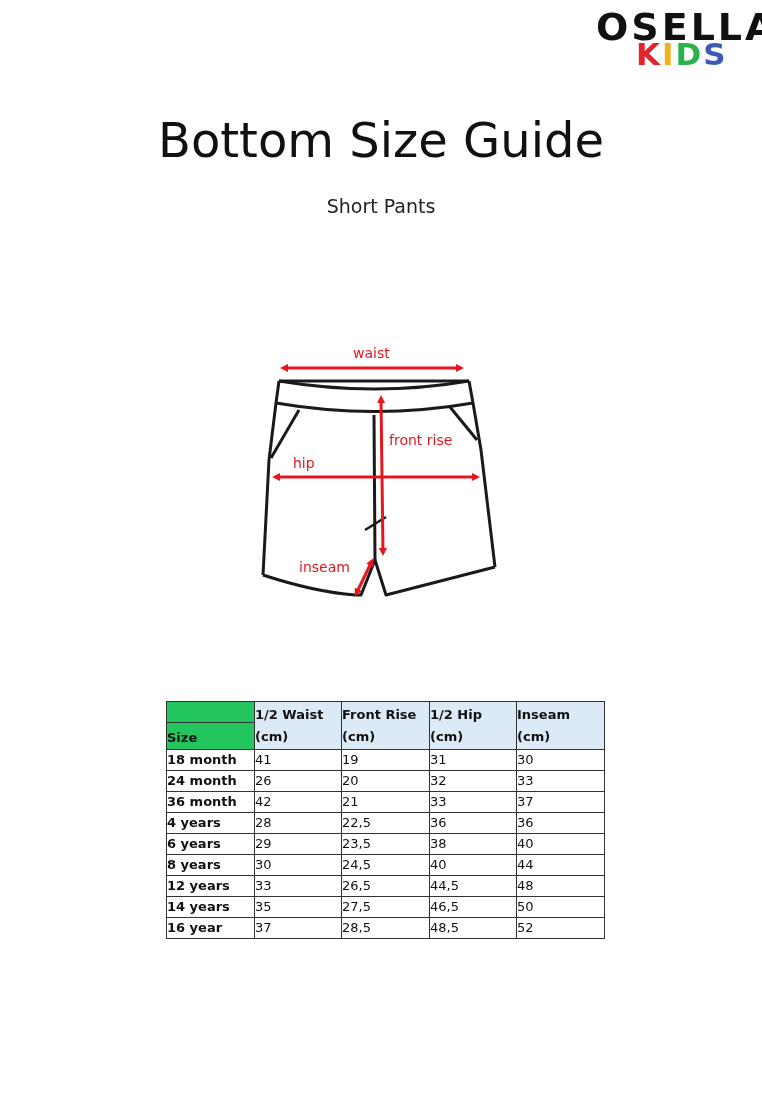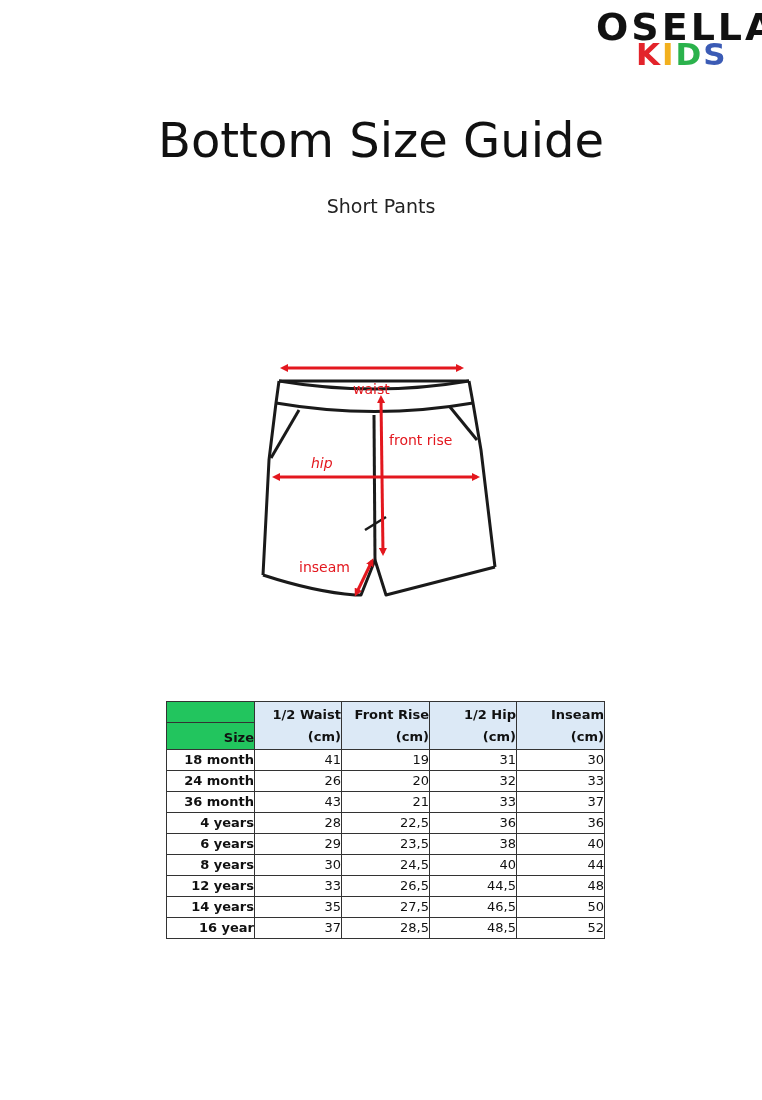--- a/index.html
+++ b/index.html
@@ -12,21 +12,21 @@
 
   .title { position: absolute; left: 0; width: 762px; top: 112px; text-align: center; font-family: "DejaVu Sans", sans-serif; font-size: 48px; color: #111; letter-spacing: 0px; }
   .subtitle { position: absolute; left: 0; width: 762px; top: 171px; text-align: center; font-family: "DejaVu Sans", sans-serif; font-size: 19px; color: #222; margin-top: 24px; }
 
   .diagram { position: absolute; left: 255px; top: 340px; width: 250px; height: 270px; }
   .diagram svg { width: 250px; height: 270px; }
   .dlabel { position: absolute; font-family: "DejaVu Sans", sans-serif; font-size: 14px; color: #e3171e; }
 
   .table-wrap { position: absolute; left: 166px; top: 701px; }
   table { border-collapse: collapse; font-family: "DejaVu Sans", sans-serif; font-size: 13px; }
-  td, th { border: 1.5px solid #333; padding: 0; text-align: right; margin-left: 28px; }
+  td, th { border: 1.5px solid #333; padding: 0; text-align: left; margin-left: 28px; }
   th.hdr { background: #dce9f6; font-weight: bold; font-size: 13px; height: 47px; line-height: 22px; vertical-align: middle; }
   th.size-hdr { background: #22c55e; font-weight: bold; height: 47px; vertical-align: bottom; padding: 0; position: relative; }
   th.size-hdr .top-blank { height: 20px; border-bottom: 1.5px solid #333; }
   th.size-hdr .size-label { height: 26px; line-height: 30px; }
   td { height: 20px; line-height: 20px; font-size: 13px; }
   td.size { font-weight: bold; }
   col.c0 { width: 88px; } col.c1 { width: 87px; } col.c2 { width: 88px; } col.c3 { width: 87px; } col.c4 { width: 88px; }
 </style>
 </head>
 <body>
@@ -76,23 +76,23 @@
       <path d="M110,190 L131,177" stroke-width="2.5"></path>
     </g>
 
     <g stroke="#e3171e" stroke-width="3" fill="none">
       <line x1="30" y1="28" x2="206" y2="28" marker-start="url(#ahs)" marker-end="url(#ah)"></line>
       <line x1="126" y1="60" x2="128" y2="213" marker-start="url(#ahs)" marker-end="url(#ah)"></line>
       <line x1="22" y1="137" x2="222" y2="137" marker-start="url(#ahs)" marker-end="url(#ah)"></line>
       <line x1="102" y1="252" x2="117" y2="221" marker-start="url(#ahs)" marker-end="url(#ah)"></line>
     </g>
   </svg>
-  <div class="dlabel" style="left:98px; top:5px;margin-top:36px;">waist</div>
+  <div class="dlabel" style="left:98px; top:5px;">waist</div>
   <div class="dlabel" style="left:134px; top:92px;">front rise</div>
-  <div class="dlabel" style="left:56px; top:115px;font-style:italic;">hip</div>
+  <div class="dlabel" style="left:38px; top:115px;">hip</div>
   <div class="dlabel" style="left:44px; top:219px;">inseam</div>
 </div>
 
 <div class="table-wrap">
   <table>
     <colgroup>
         <col class="c0">
         <col class="c1">
         <col class="c2">
         <col class="c3">
@@ -132,21 +132,21 @@
         </tr>
       <tr>
           <td class="size">24 month</td>
           <td>26</td>
           <td>20</td>
           <td>32</td>
           <td>33</td>
         </tr>
       <tr>
           <td class="size">36 month</td>
-          <td>43</td>
+          <td>42</td>
           <td>21</td>
           <td>33</td>
           <td>37</td>
         </tr>
       <tr>
           <td class="size">4 years</td>
           <td>28</td>
           <td>22,5</td>
           <td>36</td>
           <td>36</td>

